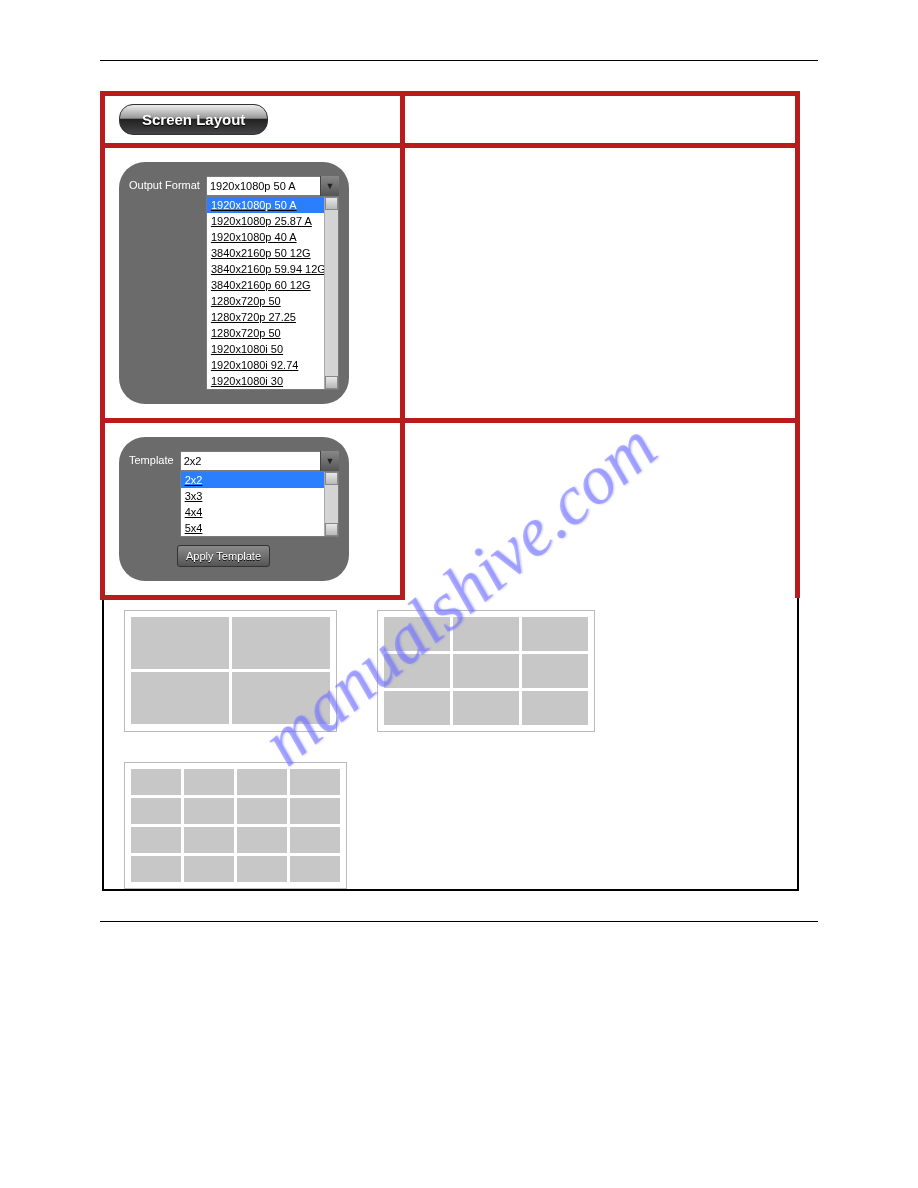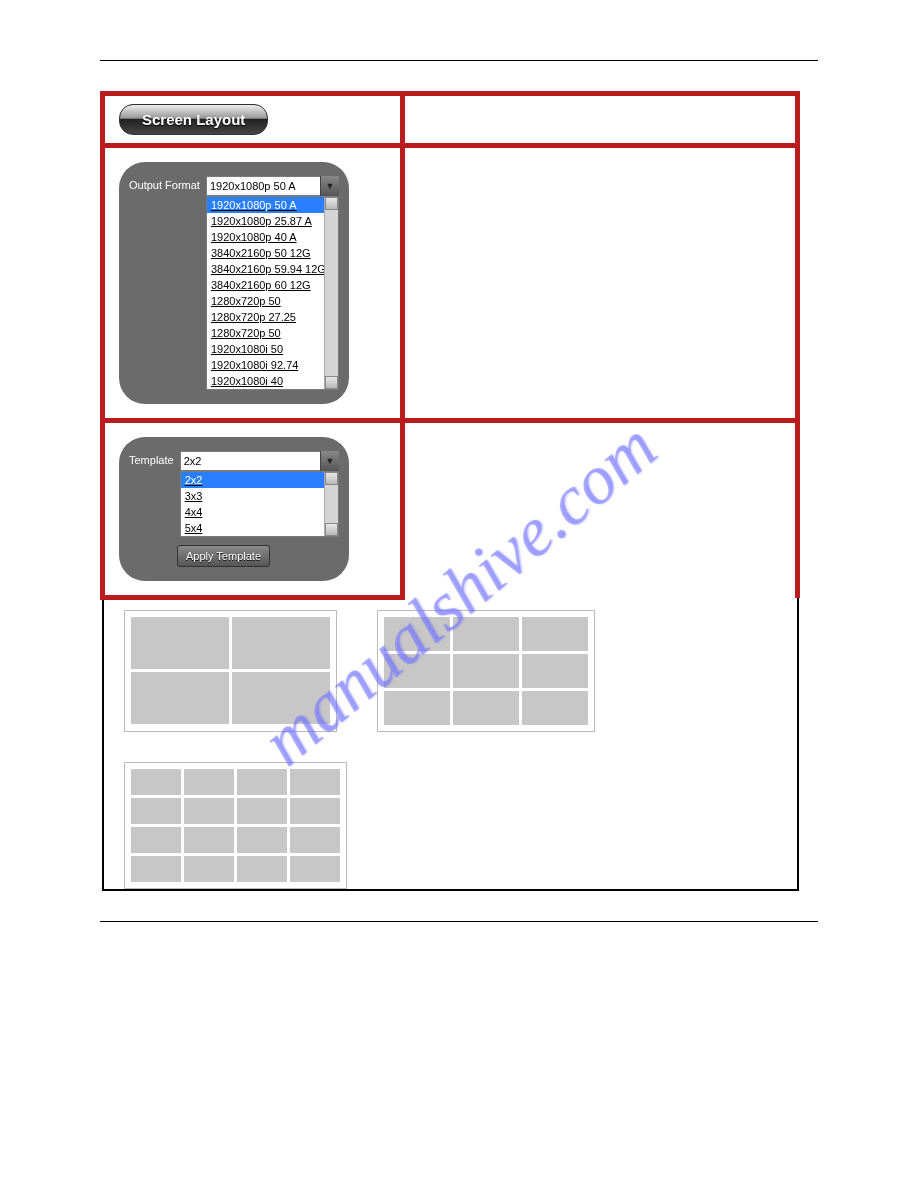--- a/index.html
+++ b/index.html
@@ -221,21 +221,21 @@
                 <div class="dropdown-item">1920x1080p 25.87 A</div>
                 <div class="dropdown-item">1920x1080p 40 A</div>
                 <div class="dropdown-item">3840x2160p 50 12G</div>
                 <div class="dropdown-item">3840x2160p 59.94 12G</div>
                 <div class="dropdown-item">3840x2160p 60 12G</div>
                 <div class="dropdown-item">1280x720p 50</div>
                 <div class="dropdown-item">1280x720p 27.25</div>
                 <div class="dropdown-item">1280x720p 50</div>
                 <div class="dropdown-item">1920x1080i 50</div>
                 <div class="dropdown-item">1920x1080i 92.74</div>
-                <div class="dropdown-item">1920x1080i 40</div>
+                <div class="dropdown-item">1920x1080i 30</div>
                 <div class="dropdown-scroll"></div>
               </div>
             </div>
           </div>
         </div>
       </td>
       <td class="right-col"></td>
     </tr>
 
     <tr>

